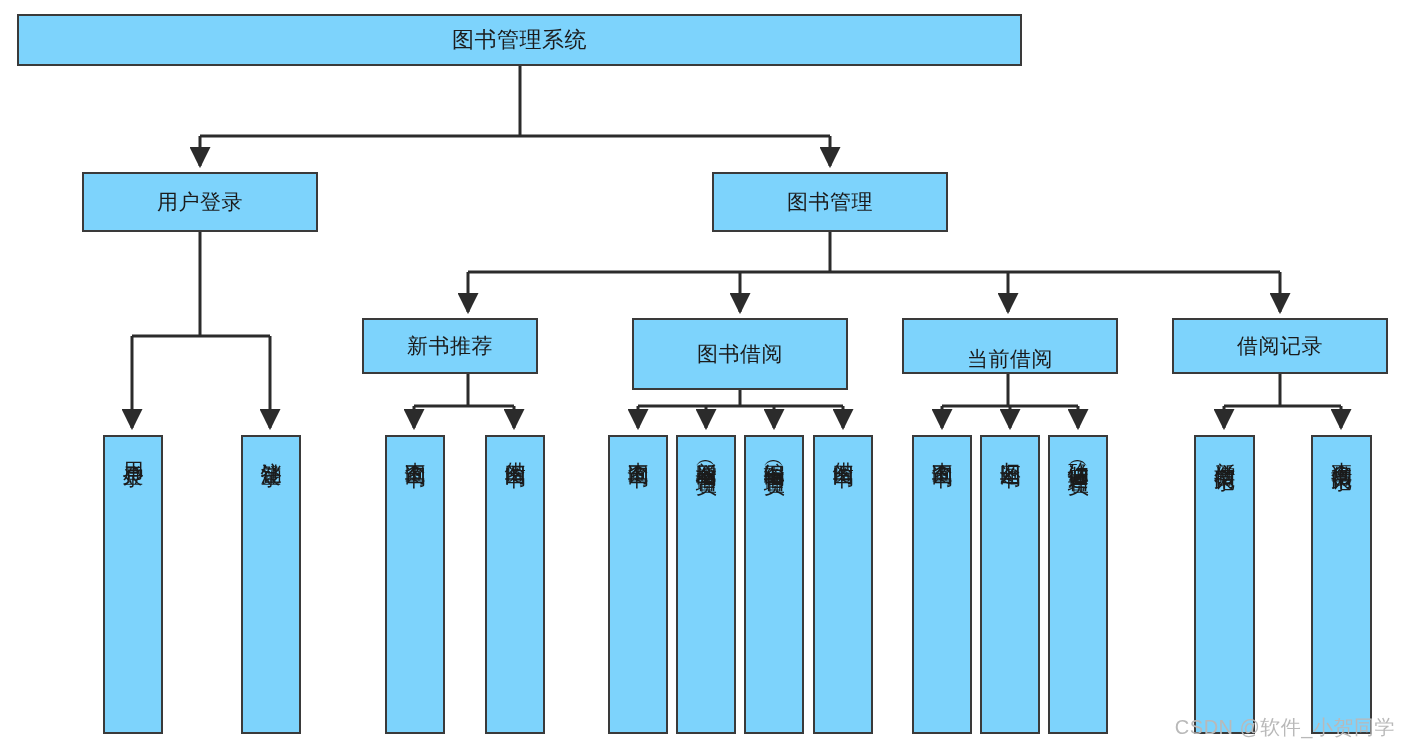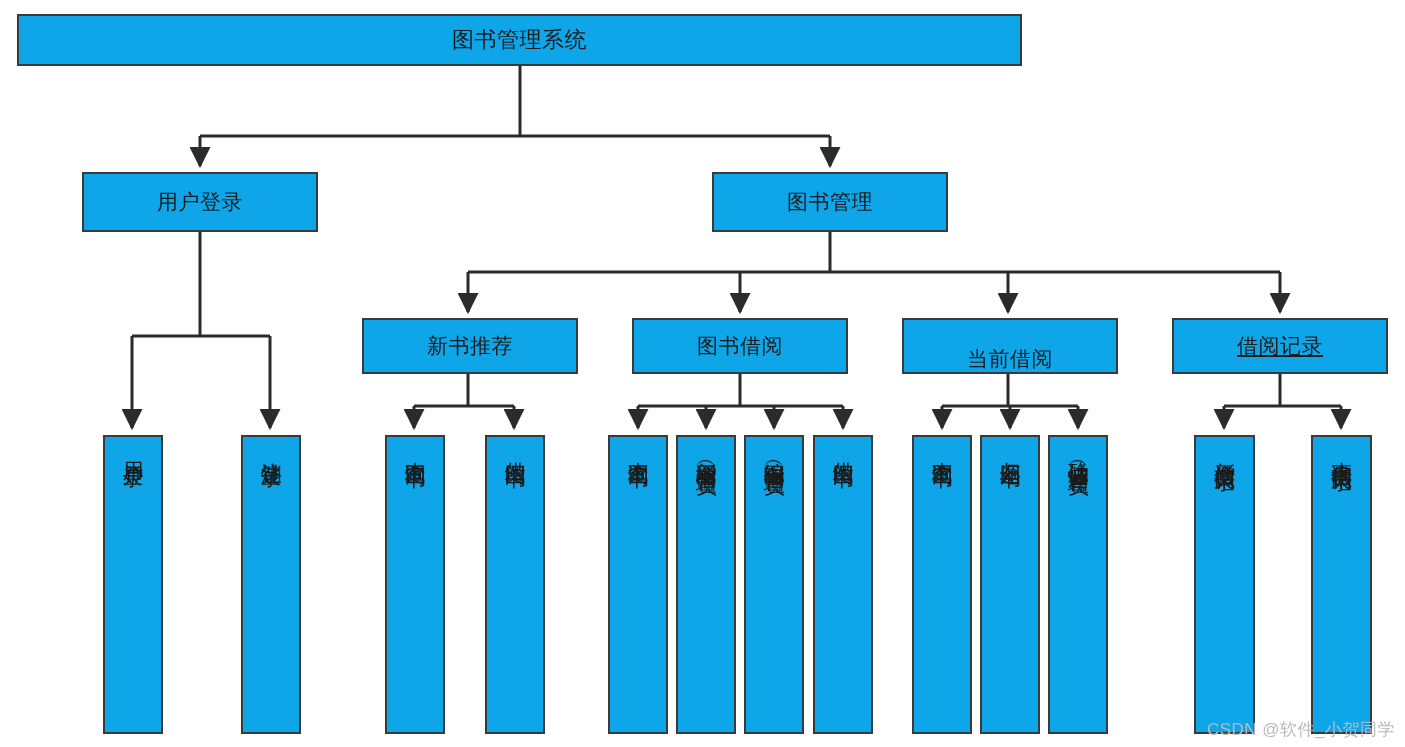--- a/index.html
+++ b/index.html
@@ -22,21 +22,21 @@
     position: absolute;
     left: 0;
     top: 0;
     width: 1405px;
     height: 747px;
     pointer-events: none;
   }
   .node {
     position: absolute;
     box-sizing: border-box;
-    background: #0ea5e9;
+    background: #7dd3fc;
     border: 2.5px solid #3a3a3a;
     display: flex;
     align-items: center;
     justify-content: center;
     color: #1b1b1b;
   }
   .node-label {
     display: block;
     text-align: center;
     line-height: 1.25;
@@ -62,21 +62,21 @@
     font-size: 21px;
     line-height: 1.08;
     letter-spacing: 2px;
     white-space: nowrap;
     margin: 0 auto;
   }
   #watermark {
     position: absolute;
     right: 10px;
     bottom: 6px;
-    font-size: 17px;
+    font-size: 20px;
     color: #b9b9b9;
     letter-spacing: 0.5px;
     white-space: nowrap;
   }
 </style>
 </head>
 <body>
 
 <div id="diagram-canvas">
 
@@ -134,30 +134,30 @@
     <span class="node-label">图书管理系统</span>
   </div>
 
   <div class="node horiz" style="left:82px; top:172px; width:236px; height:60px;">
     <span class="node-label">用户登录</span>
   </div>
   <div class="node horiz" style="left:712px; top:172px; width:236px; height:60px;align-items:center;">
     <span class="node-label">图书管理</span>
   </div>
 
-  <div class="node horiz" style="left:362px; top:318px; width:216px; height:56px;">
+  <div class="node horiz" style="left:362px; top:318px; width:176px; height:56px;">
     <span class="node-label">新书推荐</span>
   </div>
-  <div class="node horiz" style="left:632px; top:318px; width:216px; height:56px;">
+  <div class="node horiz" style="left:632px; top:318px; width:216px; height:72px;">
     <span class="node-label">图书借阅</span>
   </div>
   <div class="node horiz" style="left:902px; top:318px; width:216px; height:56px;align-items:flex-end;">
     <span class="node-label">当前借阅</span>
   </div>
-  <div class="node horiz" style="left:1172px; top:318px; width:216px; height:56px;text-decoration:underline;">
+  <div class="node horiz" style="left:1172px; top:318px; width:216px; height:56px;">
     <span class="node-label">借阅记录</span>
   </div>
 
   <div class="node vert" style="left:103px; top:435px; width:60px; height:299px;">
     <span class="node-label">用户登录</span>
   </div>
   <div class="node vert" style="left:241px; top:435px; width:60px; height:299px;">
     <span class="node-label">注销登录</span>
   </div>
 

